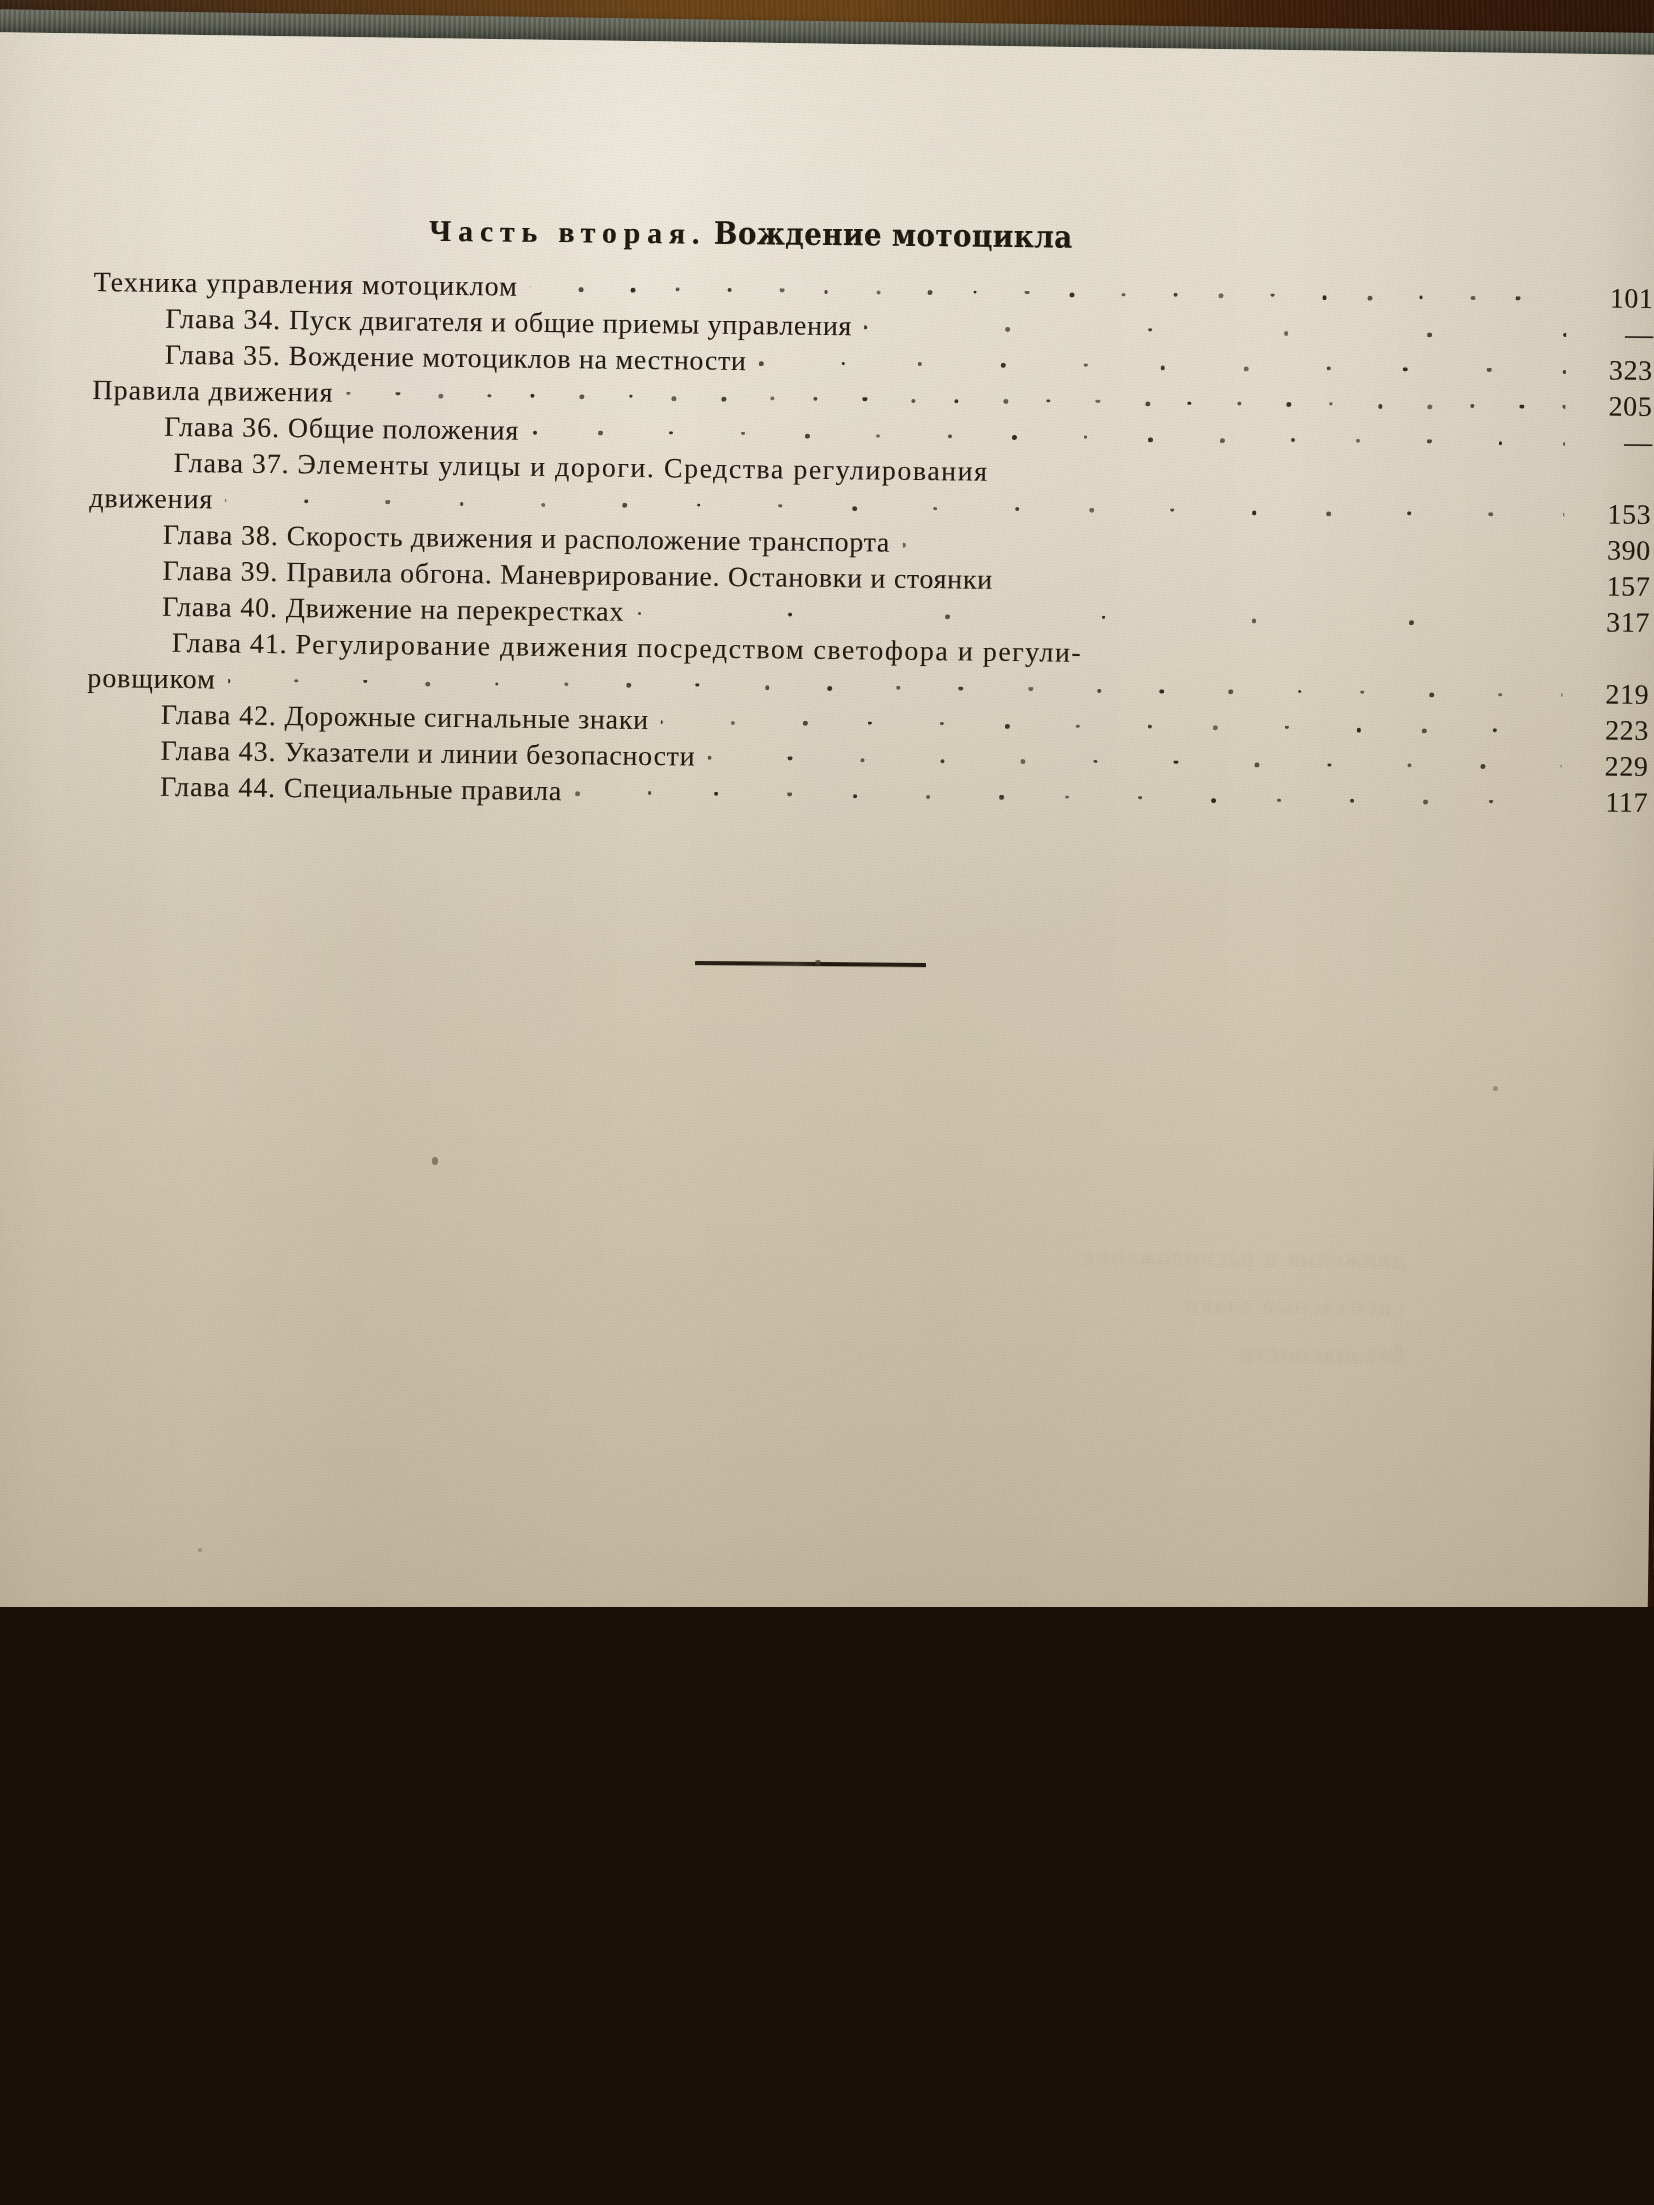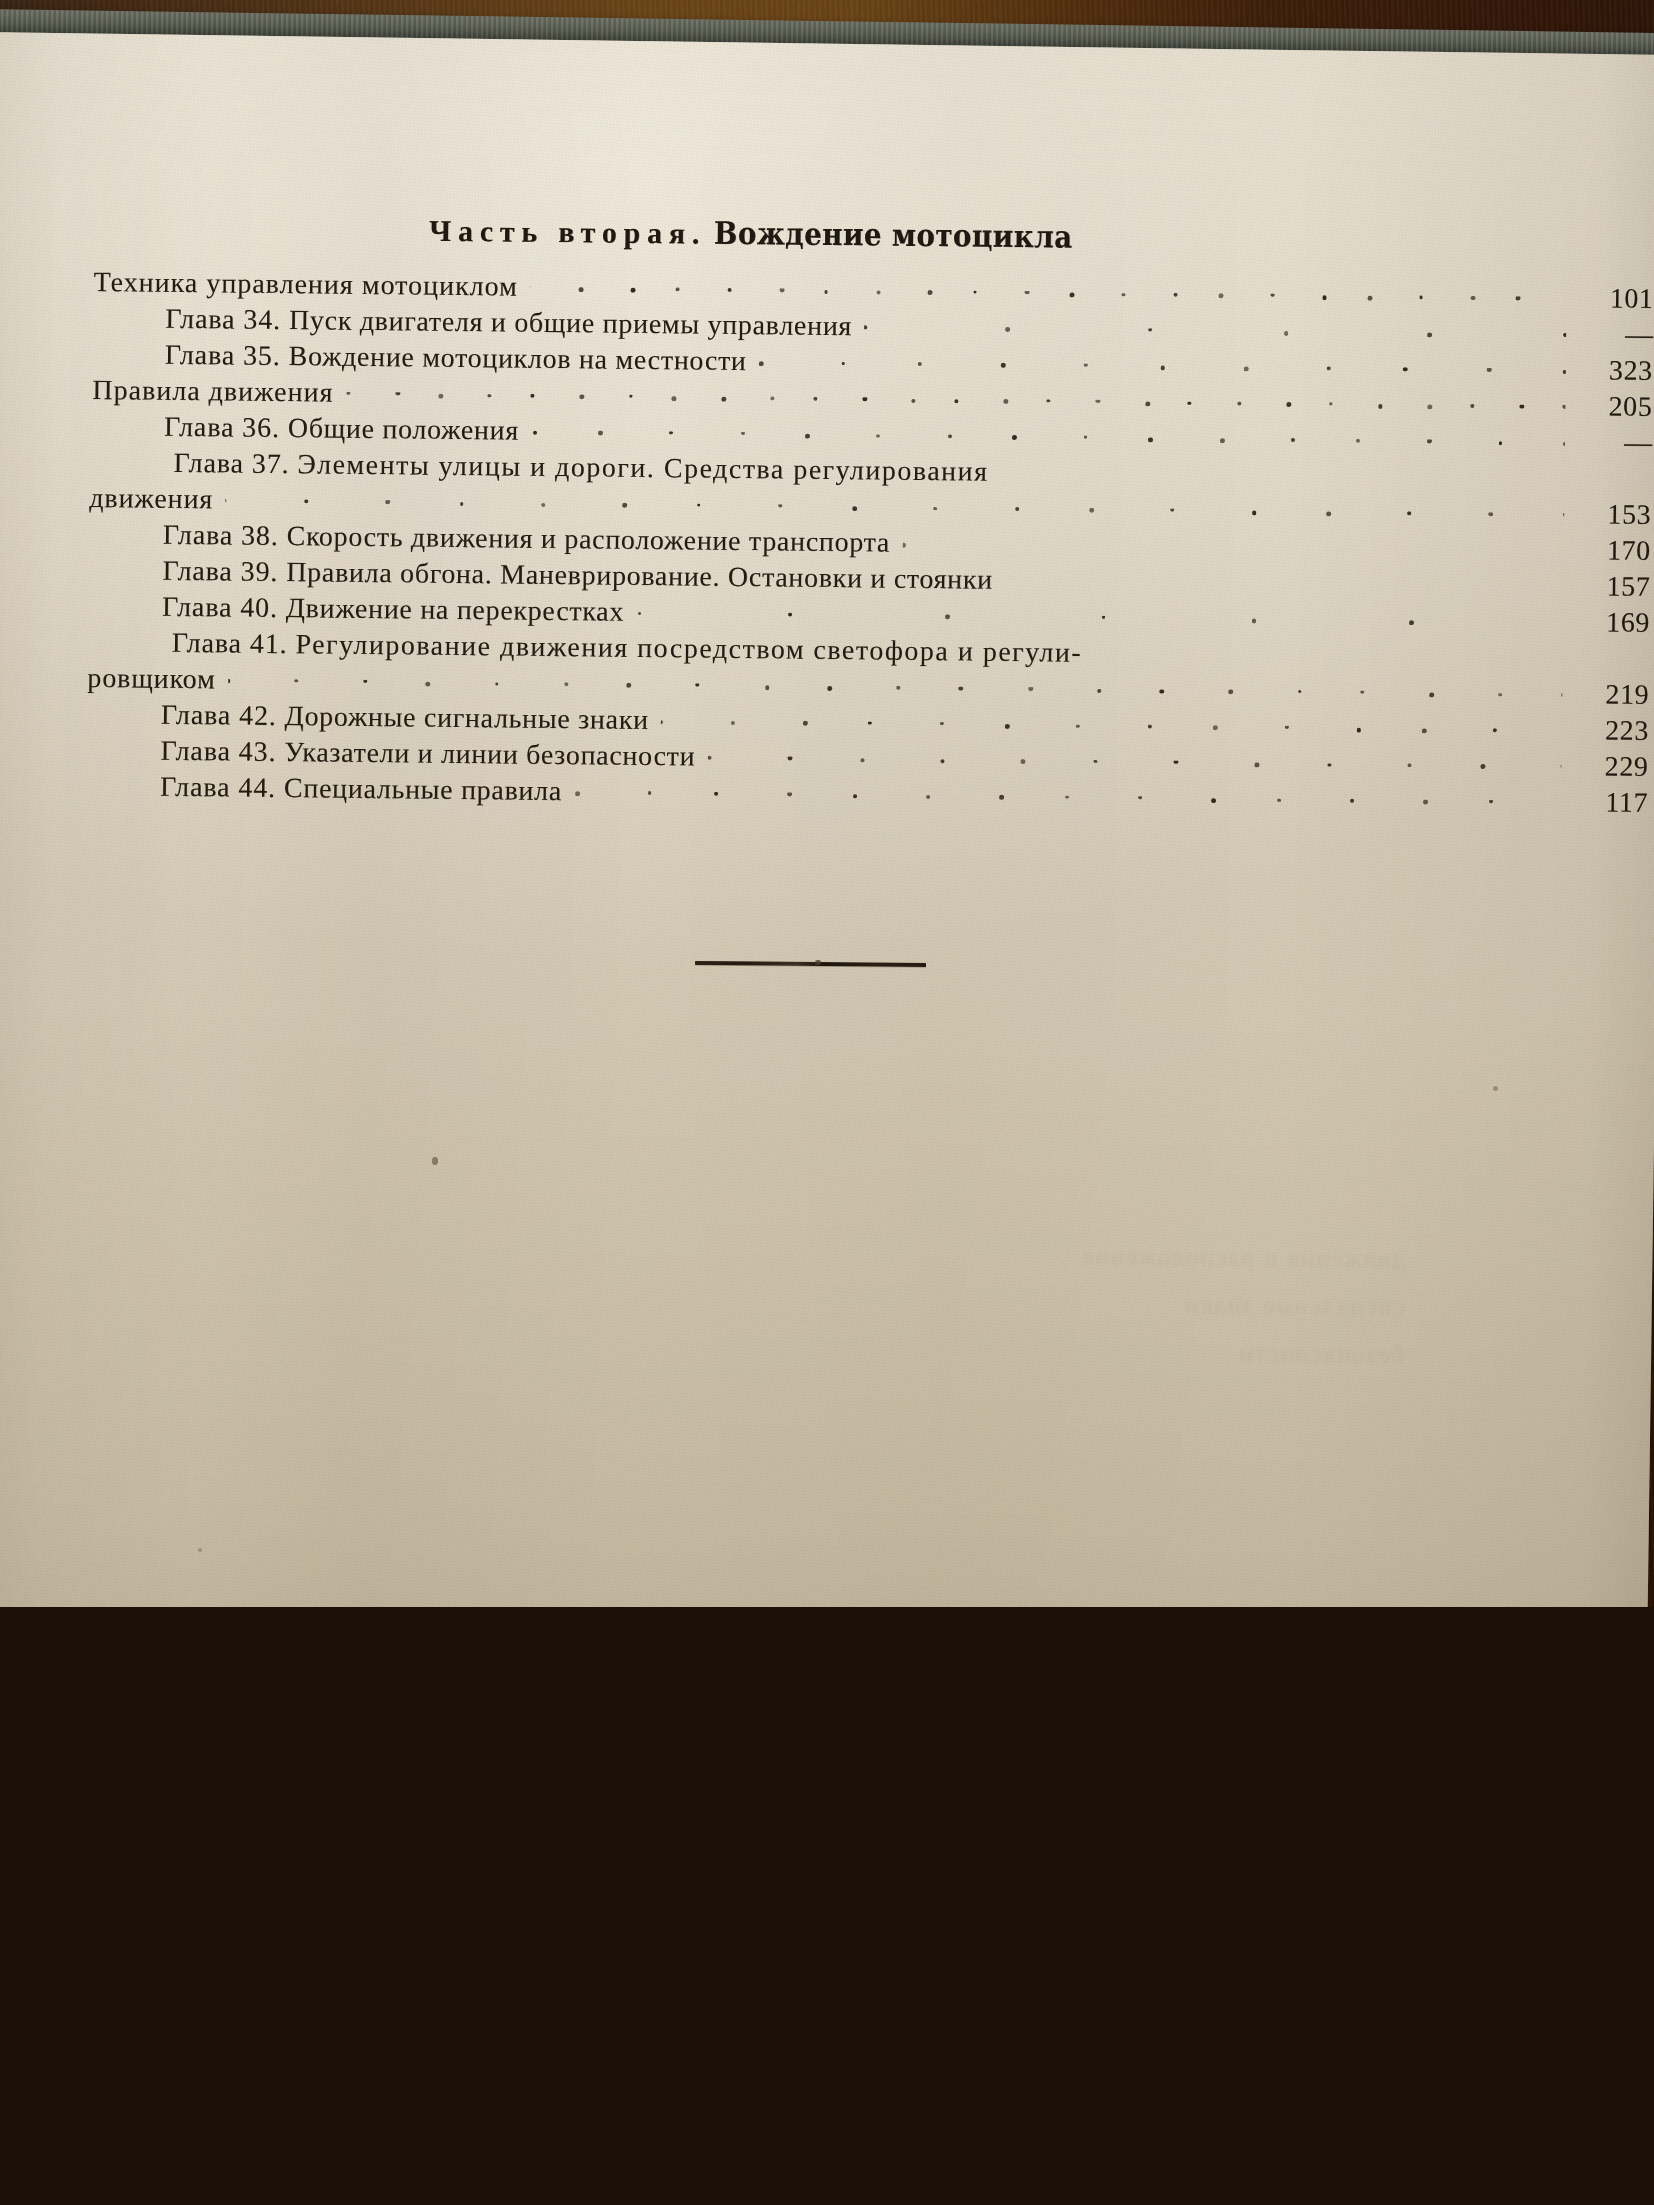--- a/index.html
+++ b/index.html
@@ -454,38 +454,38 @@
             <i style="left: calc(94.1176% + 3.1px); top: -0.6px; opacity: 0.68; width: 4.3px; height: 4.3px;"></i>
             <i style="left: calc(100% - 1.2px); top: -1.2px; opacity: 0.84; width: 5px; height: 5px;"></i>
           </span>
           <span class="pageno">153</span>
         </div>
         <div class="row chapter">
           <span class="label"><span class="ch">Глава 38. </span><span>Скорость движения и расположение транспорта</span></span>
           <span class="leader">
             <i style="left: calc(0% - 1.2px); top: 1.2px; opacity: 0.62; width: 4.3px; height: 4.3px;"></i>
           </span>
-          <span class="pageno">170</span>
+          <span class="pageno">390</span>
         </div>
         <div class="row chapter tight">
           <span class="label"><span class="ch">Глава 39. </span><span>Правила обгона. Маневрирование. Остановки и стоянки</span></span>
           <span class="leader"></span>
           <span class="pageno">157</span>
         </div>
         <div class="row chapter">
           <span class="label"><span class="ch">Глава 40. </span><span>Движение на перекрестках</span></span>
           <span class="leader">
             <i style="left: calc(0% + 1.2px); top: 0.6px; opacity: 0.79; width: 3.7px; height: 3.7px;"></i>
             <i style="left: calc(16.6667% - 3.1px); top: 0px; opacity: 0.95; width: 4.3px; height: 4.3px;"></i>
             <i style="left: calc(33.3333% - 0.6px); top: -0.6px; opacity: 0.73; width: 5px; height: 5px;"></i>
             <i style="left: calc(50% + 1.9px); top: -1.2px; opacity: 0.9; width: 3.7px; height: 3.7px;"></i>
             <i style="left: calc(66.6667% - 2.5px); top: 1.2px; opacity: 0.68; width: 4.3px; height: 4.3px;"></i>
             <i style="left: calc(83.3333% + 0px); top: 0.6px; opacity: 0.84; width: 5px; height: 5px;"></i>
           </span>
-          <span class="pageno">169</span>
+          <span class="pageno">317</span>
         </div>
         <div class="row chapter ind2 nodots">
           <span class="label"><span class="ch">Глава 41. </span><span>Регулирование движения посредством светофора и регули-</span></span>
           <span class="leader"></span>
           <span class="pageno"></span>
         </div>
         <div class="row contline">
           <span class="label"><span>ровщиком</span></span>
           <span class="leader">
             <i style="left: calc(0% - 3.1px); top: 0px; opacity: 0.95; width: 5px; height: 5px;"></i>

